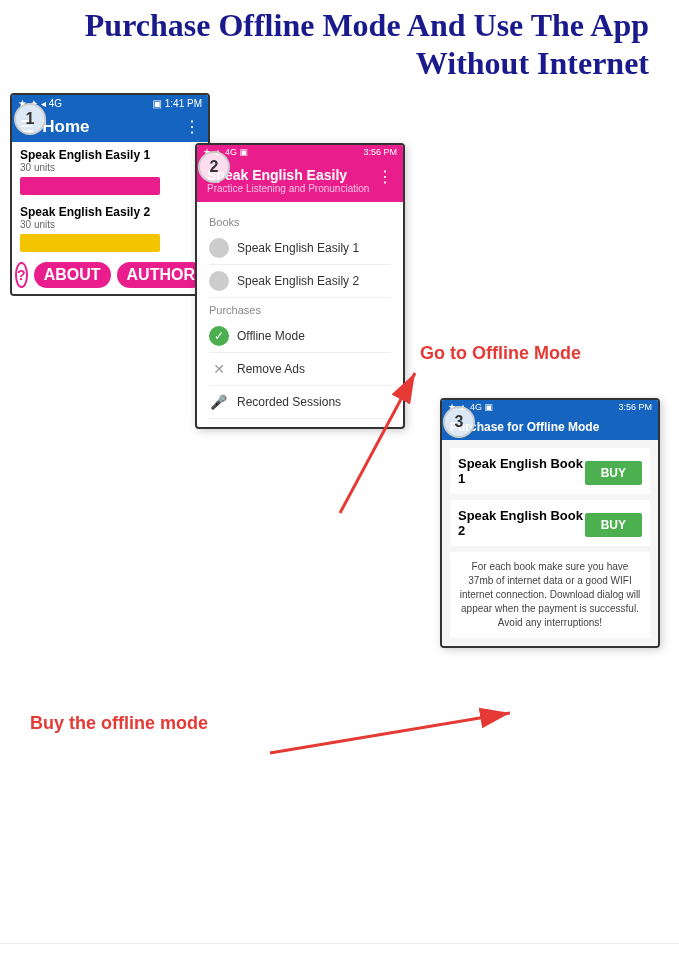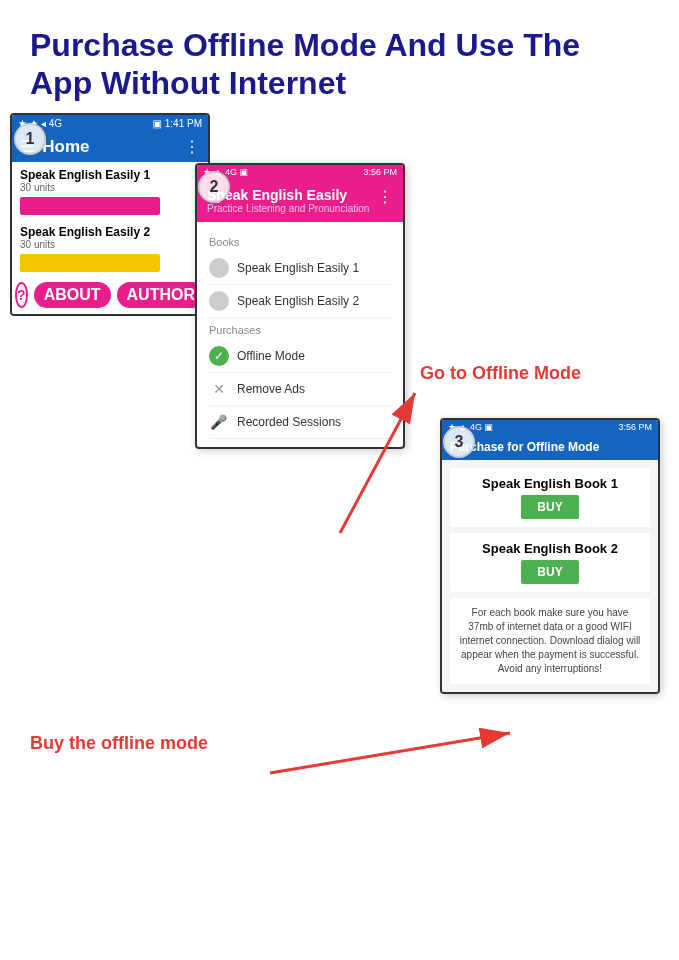--- a/index.html
+++ b/index.html
@@ -7,27 +7,27 @@
       width: 679px;
       min-height: 960px;
       background: #fff;
       font-family: Arial, sans-serif;
       position: relative;
       overflow-x: hidden;
     }
 
     
     .main-title {
-      text-align: left;
+      text-align: right;
       font-size: 32px;
       font-weight: 900;
       color: #1a1a8c;
-      padding: 26px 30px 10px;
+      padding: 6px 30px 10px;
       line-height: 1.2;
-      font-family: Liberation Sans, sans-serif;
+      font-family: Liberation Serif, serif;
     }
 
     
     .content-area {
       position: relative;
       width: 580px;
       height: 850px;
       text-decoration: underline;
     }
 
@@ -298,21 +298,20 @@
       padding: 5px 16px;
       font-size: 12px;
       font-weight: bold;
       float: right;
       margin-top: 4px;
       cursor: pointer;
     }
     .book-purchase-row {
       display: flex;
       align-items: center;
-      flex-direction: column;
     }
     .offline-note {
       background: #fff;
       padding: 8px;
       font-size: 10px;
       color: #444;
       text-align: center;
       border-radius: 2px;
       line-height: 1.4;
     }

